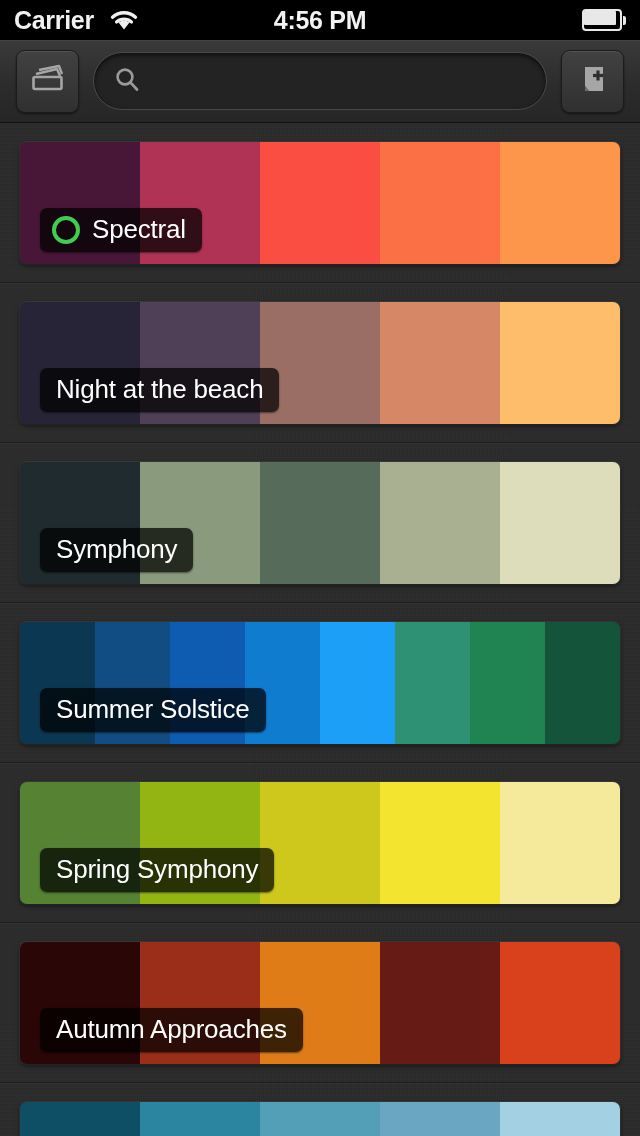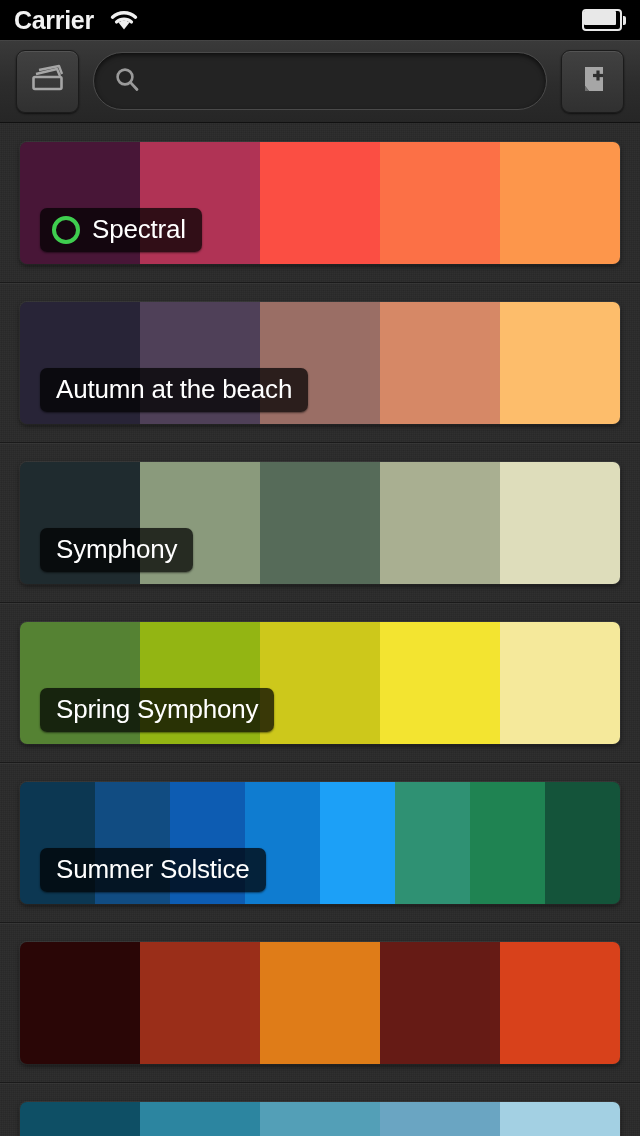--- a/index.html
+++ b/index.html
@@ -118,20 +118,21 @@
     <span id="carrier-label">Carrier</span>
 
     <span id="wifi-icon">
       <svg width="36" height="26" viewBox="0 0 36 26">
         <path d="M18 22.5 L12.5 15.5 a9 9 0 0 1 11 0 Z" fill="#f0f0f0"></path>
         <path d="M6.5 10.2 a17 17 0 0 1 23 0" stroke="#f0f0f0" stroke-width="3.4" fill="none" stroke-linecap="round"></path>
         <path d="M10.5 15.0 a11.5 11.5 0 0 1 15 0" stroke="#f0f0f0" stroke-width="3.2" fill="none" stroke-linecap="round"></path>
       </svg>
     </span>
 
+    <span id="status-time">4:56 PM</span>
 
     <span id="battery-icon">
       <span id="battery-body"></span>
       <span id="battery-fill"></span>
       <span id="battery-cap"></span>
     </span>
   </div>
 
   <div id="toolbar">
 
@@ -182,70 +183,73 @@
         </div>
       </div>
       <div class="palette-row">
         <div class="palette-card">
           <div class="swatch" style="background: rgb(40, 36, 55);"></div>
           <div class="swatch" style="background: rgb(79, 64, 88);"></div>
           <div class="swatch" style="background: rgb(154, 110, 101);"></div>
           <div class="swatch" style="background: rgb(214, 136, 102);"></div>
           <div class="swatch" style="background: rgb(253, 189, 107);"></div>
           <div class="palette-name-badge">
-            <span class="badge-text">Autumn at the beach</span>
+            <span class="badge-text">Night at the beach</span>
           </div>
         </div>
       </div>
       <div class="palette-row">
         <div class="palette-card">
           <div class="swatch" style="background: rgb(31, 43, 47);"></div>
           <div class="swatch" style="background: rgb(138, 154, 124);"></div>
           <div class="swatch" style="background: rgb(86, 107, 89);"></div>
           <div class="swatch" style="background: rgb(169, 175, 145);"></div>
           <div class="swatch" style="background: rgb(222, 221, 187);"></div>
           <div class="palette-name-badge">
             <span class="badge-text">Symphony</span>
-          </div>
-        </div>
-      </div>
-      <div class="palette-row">
-        <div class="palette-card">
-          <div class="swatch" style="background: rgb(85, 130, 51);"></div>
-          <div class="swatch" style="background: rgb(147, 181, 19);"></div>
-          <div class="swatch" style="background: rgb(205, 200, 27);"></div>
-          <div class="swatch" style="background: rgb(243, 228, 48);"></div>
-          <div class="swatch" style="background: rgb(245, 233, 155);"></div>
-          <div class="palette-name-badge">
-            <span class="badge-text">Spring Symphony</span>
           </div>
         </div>
       </div>
       <div class="palette-row">
         <div class="palette-card">
           <div class="swatch" style="background: rgb(12, 55, 82);"></div>
           <div class="swatch" style="background: rgb(17, 76, 130);"></div>
           <div class="swatch" style="background: rgb(13, 92, 178);"></div>
           <div class="swatch" style="background: rgb(15, 124, 208);"></div>
           <div class="swatch" style="background: rgb(28, 160, 247);"></div>
           <div class="swatch" style="background: rgb(47, 145, 115);"></div>
           <div class="swatch" style="background: rgb(31, 131, 82);"></div>
           <div class="swatch" style="background: rgb(20, 84, 58);"></div>
           <div class="palette-name-badge">
             <span class="badge-text">Summer Solstice</span>
           </div>
         </div>
       </div>
       <div class="palette-row">
         <div class="palette-card">
+          <div class="swatch" style="background: rgb(85, 130, 51);"></div>
+          <div class="swatch" style="background: rgb(147, 181, 19);"></div>
+          <div class="swatch" style="background: rgb(205, 200, 27);"></div>
+          <div class="swatch" style="background: rgb(243, 228, 48);"></div>
+          <div class="swatch" style="background: rgb(245, 233, 155);"></div>
+          <div class="palette-name-badge">
+            <span class="badge-text">Spring Symphony</span>
+          </div>
+        </div>
+      </div>
+      <div class="palette-row">
+        <div class="palette-card">
           <div class="swatch" style="background: rgb(42, 6, 6);"></div>
           <div class="swatch" style="background: rgb(154, 46, 25);"></div>
           <div class="swatch" style="background: rgb(223, 124, 24);"></div>
           <div class="swatch" style="background: rgb(102, 27, 21);"></div>
           <div class="swatch" style="background: rgb(216, 65, 27);"></div>
+          <div class="palette-name-badge">
+            <span class="badge-text">Autumn Approaches</span>
+          </div>
         </div>
       </div>
       <div class="palette-row">
         <div class="palette-card">
           <div class="swatch" style="background: rgb(14, 79, 101);"></div>
           <div class="swatch" style="background: rgb(44, 133, 160);"></div>
           <div class="swatch" style="background: rgb(83, 159, 183);"></div>
           <div class="swatch" style="background: rgb(106, 165, 194);"></div>
           <div class="swatch" style="background: rgb(163, 208, 227);"></div>
         </div>

